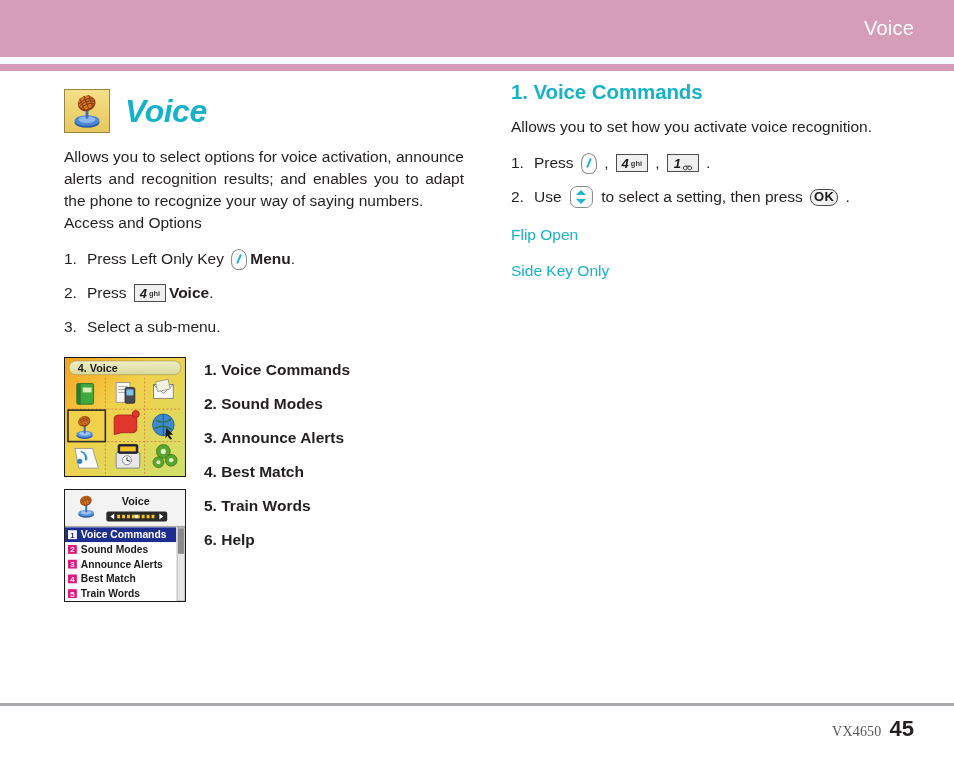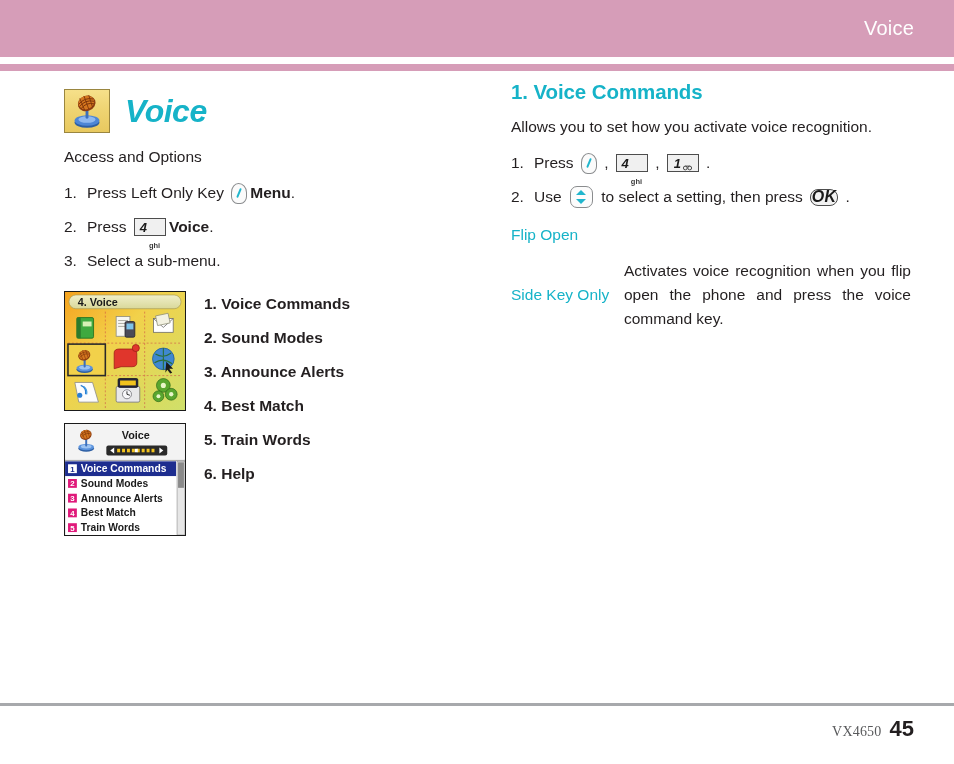--- a/index.html
+++ b/index.html
@@ -146,21 +146,21 @@
     font-size: 13px;
     color: #1a1a1a;
     margin-right: 2px;
   }
   .key-num .ks {
     font-size: 7.5px;
     color: #3a3a3a;
     font-weight: bold;
     line-height: 1;
     position: relative;
-    top: 19px;
+    top: 1px;
   }
   .key-num .kglyph {
     width: 9px; height: 8px;
     position: relative;
     top: 2px;
     display: inline-block;
   }
   .key-nav {
     display: inline-block;
     width: 23px; height: 22px;
@@ -184,25 +184,24 @@
   .key-ok {
     display: inline-flex;
     align-items: center;
     justify-content: center;
     width: 28px; height: 17px;
     border: 1.3px solid #4d4d4d;
     border-radius: 8px;
     background: #f2f2f2;
     vertical-align: middle;
     margin: 0 3px;
-    font-size: 16px;
+    font-size: 13px;
     font-weight: bold;
     color: #1a1a1a;
     letter-spacing: 0.3px;
-    font-style: italic;
   }
 
   
   .figure-block {
     margin-top: 18px;
     position: relative;
   }
   .shot {
     width: 122px;
     border: 1.5px solid #1a1a1a;
@@ -310,20 +309,21 @@
             <path d="M16 17 Q23 12.5 30 17" stroke="#7a3208" stroke-width="0.9" fill="none"></path>
             <path d="M18 6.5 L18.6 19.5" stroke="#7a3208" stroke-width="0.8" fill="none"></path>
             <path d="M23 5.7 L23 20.2" stroke="#7a3208" stroke-width="0.8" fill="none"></path>
             <path d="M28 6.5 L27.4 19.5" stroke="#7a3208" stroke-width="0.8" fill="none"></path>
           </g>
         </svg>
       </div>
       <div class="title-text">Voice</div>
     </div>
 
+    <p class="body-par">Allows you to select options for voice activation, announce alerts and recognition results; and enables you to adapt the phone to recognize your way of saying numbers.</p>
     <p class="plain-line">Access and Options</p>
 
     <div class="steps">
 
       <div class="step">
         <span class="step-num">1.</span>
         <span class="step-body">
           <span class="txt">Press Left Only Key </span>
           <span class="key-soft"></span>
           <span class="bold">Menu</span>
@@ -554,21 +554,20 @@
       </div>
 
     </div>
 
     <div class="deflist">
       <div class="defrow">
         <div class="defterm">Flip Open</div>
       </div>
       <div class="defrow">
         <div class="defterm">Side Key Only</div>
-        <div class="defdesc">Activates voice recognition when you flip open the phone and press the voice command key.</div>
       </div>
     </div>
 
   </div>
 
   <div class="footer-rule"></div>
   <div class="footer-text">
     <span class="footer-model">VX4650</span>
     <span class="footer-page">45</span>
   </div>

